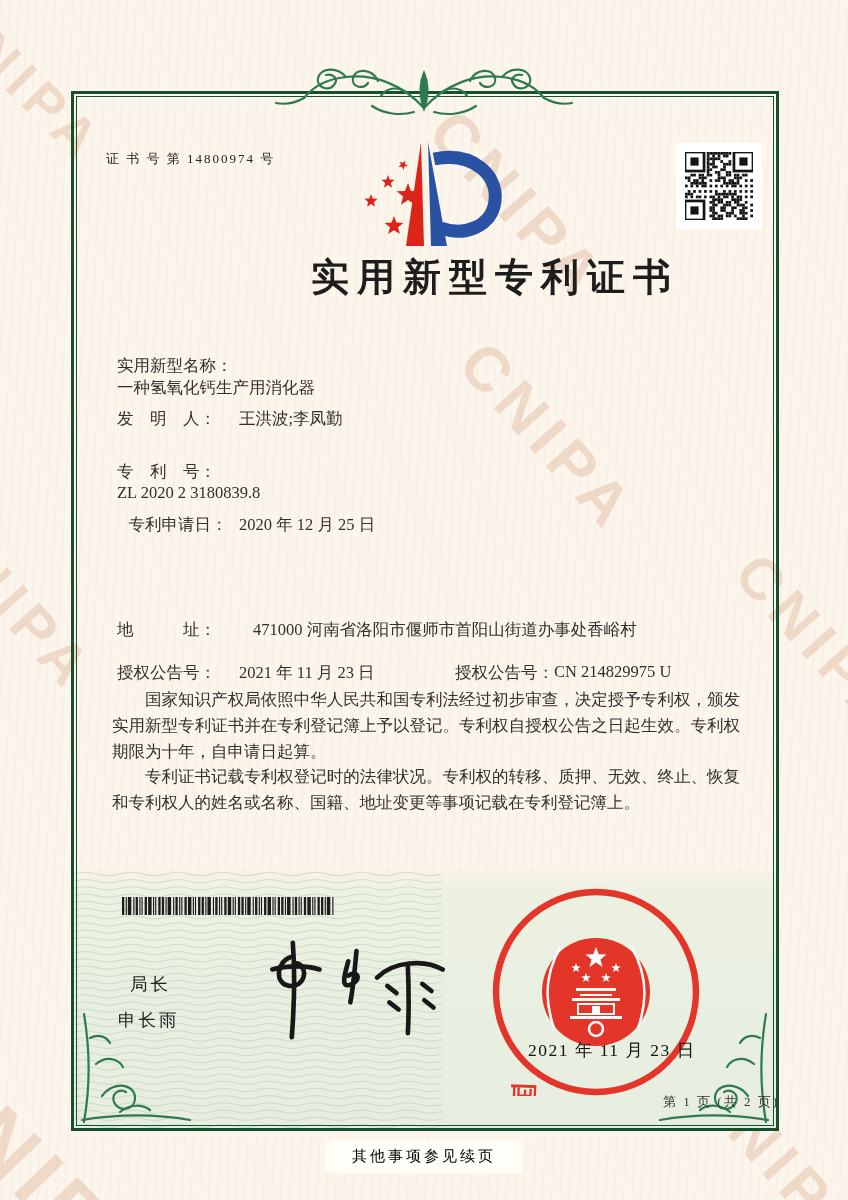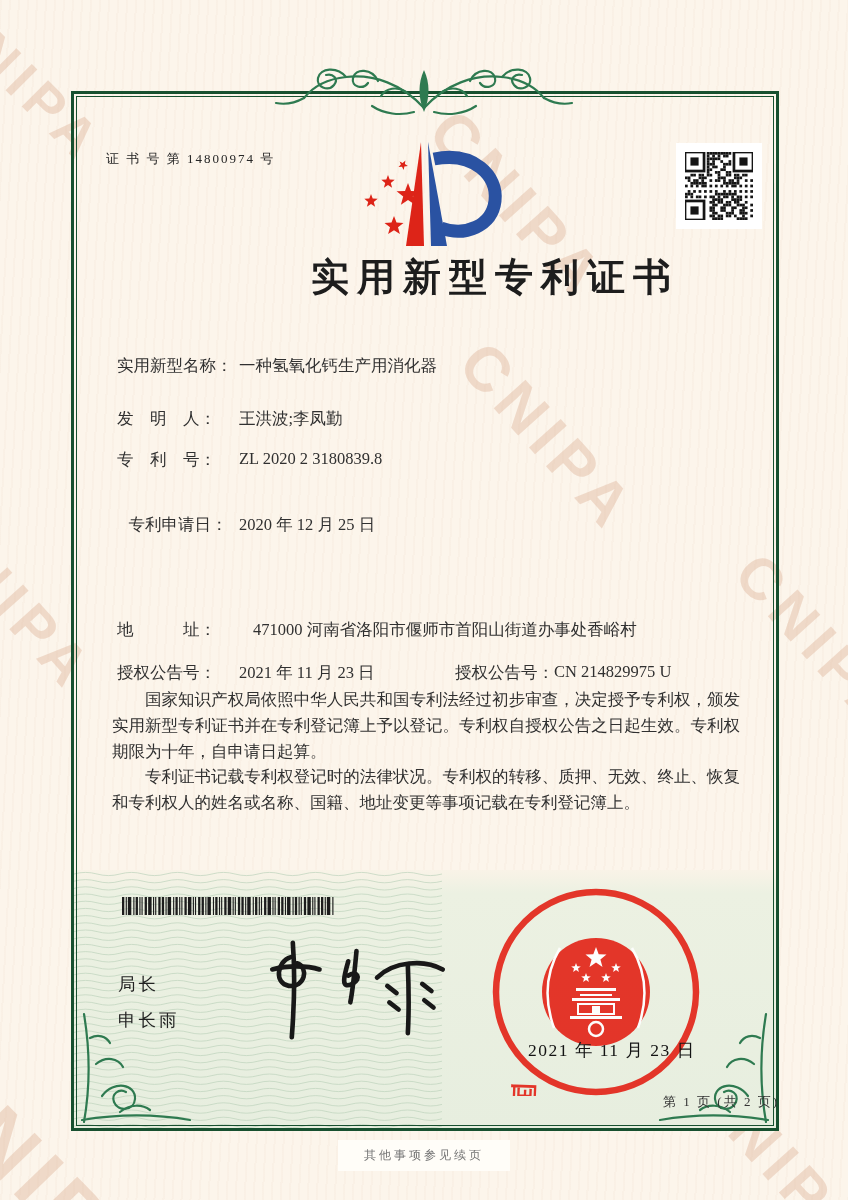--- a/index.html
+++ b/index.html
@@ -44,21 +44,21 @@
     text-align:justify; text-indent:2em; color:#303030;
   }
   .barcode{position:absolute; left:122px; top:897px;}
   .signer{position:absolute; left:118px; font-size:17.5px; letter-spacing:3px; color:#222;}
   .signature{position:absolute; left:262px; top:938px;}
   .seal{position:absolute; left:492px; top:888px; width:208px; height:208px; z-index:5;}
   .seal-date{position:absolute; left:528px; top:1038px; font-size:17.5px; letter-spacing:1.5px; color:#141414; z-index:6;}
   .page-indicator{position:absolute; left:71px; top:1093px; width:708px; text-align:right; font-size:13px; letter-spacing:2px; color:#333;}
   .continuation{
     position:absolute; left:424px; top:1140px; transform:translateX(-50%);
-    background:#fffdf8; padding:7px 26px; font-size:12px; letter-spacing:3px; color:#737373; z-index:5;
+    background:#fffdf8; padding:7px 26px; font-size:15px; letter-spacing:3px; color:#000000; z-index:5;
   }
 </style>
 </head>
 <body>
 
 <div class="page">
 
   <span class="watermark" style="left:-28px; top:-14px; font-size:54px; transform:rotate(45deg);">CNIPA</span>
   <span class="watermark" style="left:468px; top:96px; font-size:62px; transform:rotate(48deg);">CNIPA</span>
   <span class="watermark" style="left:498px; top:328px; font-size:62px; transform:rotate(48deg);">CNIPA</span>
@@ -379,29 +379,29 @@
           <rect x="5.44" y="5.44" width="8.16" height="8.16" fill="#151515"></rect>
           <rect x="48.96" y="0" width="19.040000000000003" height="19.040000000000003" fill="none" stroke="#151515" stroke-width="2.72"></rect>
           <rect x="54.400000000000006" y="5.44" width="8.16" height="8.16" fill="#151515"></rect>
           <rect x="0" y="48.96" width="19.040000000000003" height="19.040000000000003" fill="none" stroke="#151515" stroke-width="2.72"></rect>
           <rect x="5.44" y="54.400000000000006" width="8.16" height="8.16" fill="#151515"></rect>
         </svg>
     </div>
 
     <div class="title">实用新型专利证书</div>
 
-    <div class="field-row" style="top:355px;">
+    <div class="field-row" style="top:355px;flex-direction:column;">
       <span class="f-label">实用新型名称：</span>
       <span>一种氢氧化钙生产用消化器</span>
     </div>
     <div class="field-row" style="top:408px;justify-content:center;">
       <span class="f-label">发　明　人：</span>
       <span>王洪波;李凤勤</span>
     </div>
-    <div class="field-row" style="top:449px;">
+    <div class="field-row" style="top:461px;flex-direction:column;">
       <span class="f-label">专　利　号：</span>
       <span>ZL 2020 2 3180839.8</span>
     </div>
     <div class="field-row" style="top:514px;text-align:center;">
       <span class="f-label">专利申请日：</span>
       <span>2020 年 12 月 25 日</span>
     </div>
     <div class="field-row" style="top:619px;gap:14px;">
       <span class="f-label">地　　　址：</span>
       <span>471000  河南省洛阳市偃师市首阳山街道办事处香峪村</span>
@@ -479,21 +479,21 @@
         <rect x="185.35" y="0" width="3.45" height="18" fill="#1c1c1c"></rect>
         <rect x="190.20" y="0" width="1.15" height="18" fill="#1c1c1c"></rect>
         <rect x="192.35" y="0" width="1.15" height="18" fill="#1c1c1c"></rect>
         <rect x="195.50" y="0" width="2.30" height="18" fill="#1c1c1c"></rect>
         <rect x="199.00" y="0" width="2.30" height="18" fill="#1c1c1c"></rect>
         <rect x="202.70" y="0" width="1.15" height="18" fill="#1c1c1c"></rect>
         <rect x="204.85" y="0" width="3.45" height="18" fill="#1c1c1c"></rect>
         <rect x="210.30" y="0" width="1.15" height="18" fill="#1c1c1c"></rect>
       </svg>
 
-    <div class="signer" style="top:972px;">局长</div>
+    <div class="signer" style="top:972px;margin-left:12px;">局长</div>
     <div class="signer" style="top:1008px;">申长雨</div>
 
     <svg class="signature" width="190" height="104" viewBox="0 0 185 100">
       <g fill="none" stroke="#181818" stroke-width="4.5" stroke-linecap="round">
         <path d="M28,18 C14,22 12,44 26,46 C42,48 46,28 34,24"></path>
         <path d="M30,4 C32,30 31,70 29,96"></path>
         <path d="M10,30 C24,26 44,26 56,30"></path>
         <path d="M84,22 C80,36 76,50 88,44 C98,39 92,30 84,36"></path>
         <path d="M92,12 C90,34 88,52 86,62"></path>
         <path d="M112,38 C128,22 158,20 176,30"></path>

